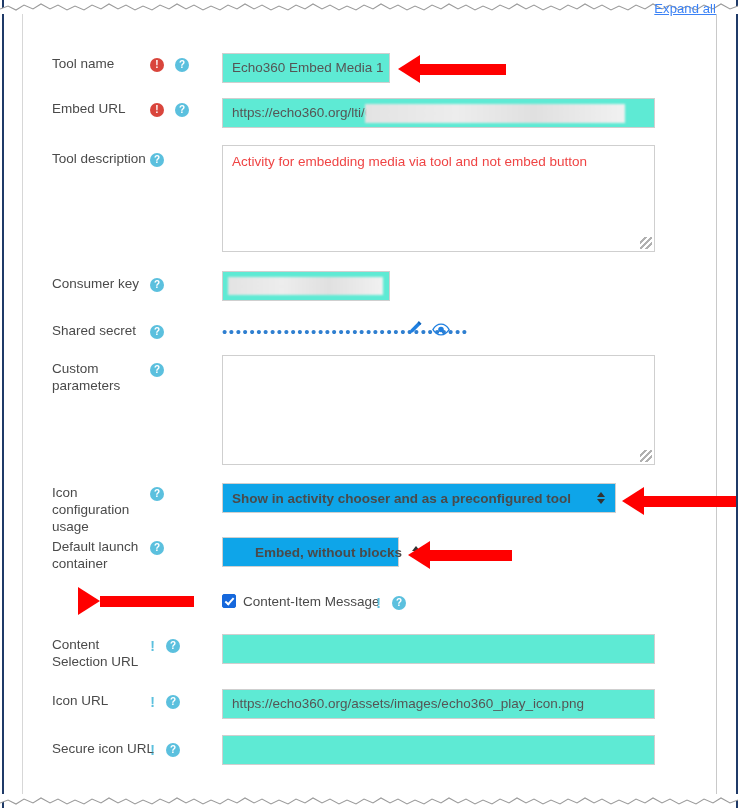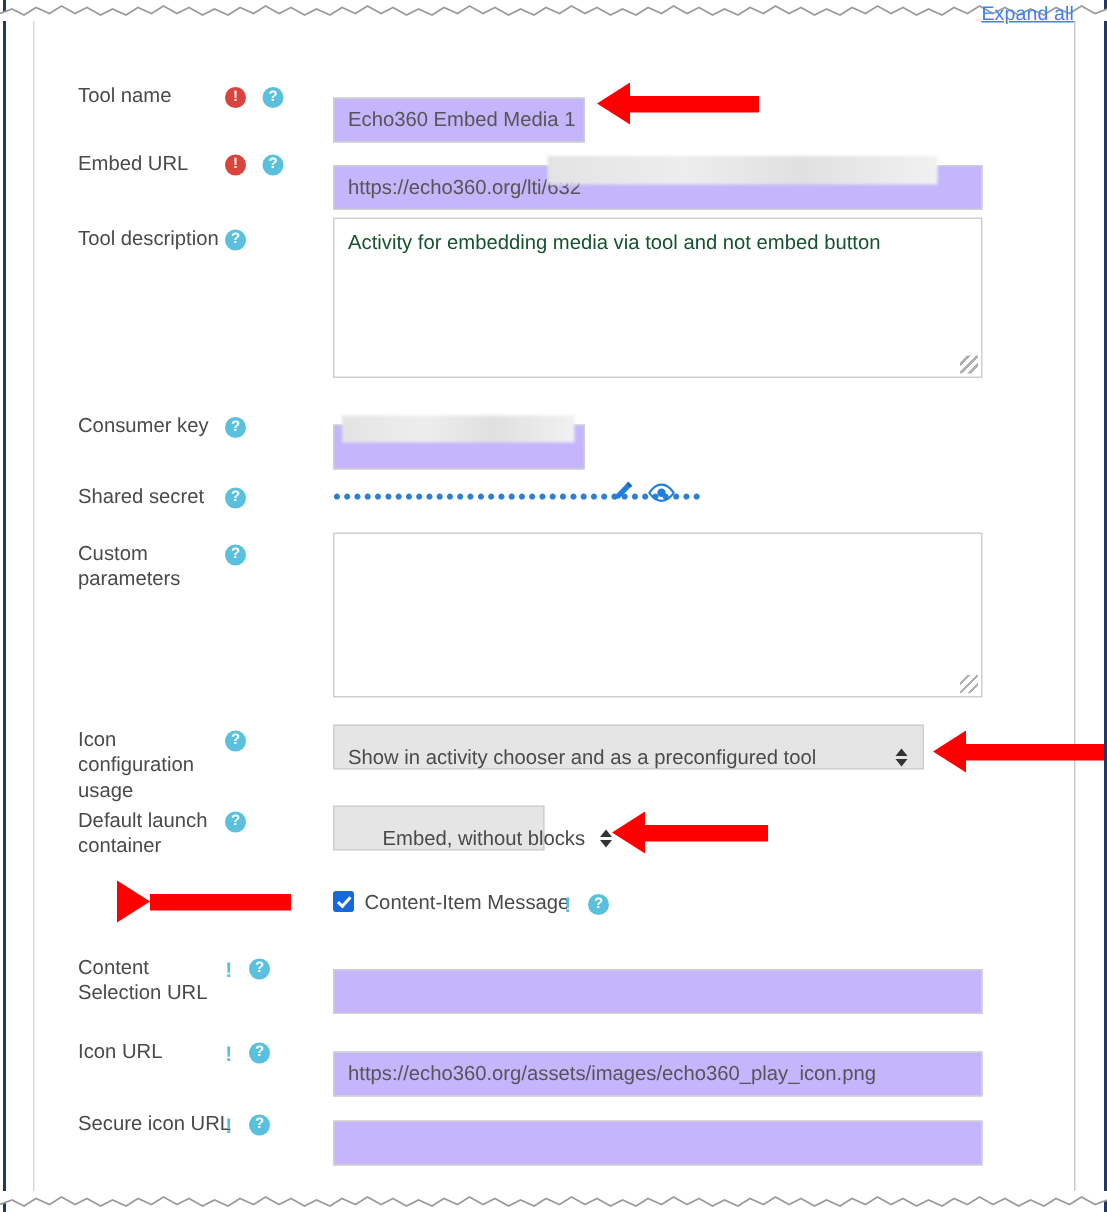--- a/index.html
+++ b/index.html
@@ -134,38 +134,37 @@
     display: inline-block;
     width: 5px;
     text-align: center;
   }
 
   
   .field {
     position: absolute;
     box-sizing: border-box;
     border: 1px solid #cfcfcf;
-    background: #c4b5fd;
+    background: #5eead4;
     font-size: 13.5px;
     color: #555555;
     padding: 0 9px;
     line-height: 28px;
     height: 30px;
     white-space: nowrap;
     overflow: hidden;
     font-family: "Liberation Sans", sans-serif;
-    margin-top: 12px;
   }
   .textarea {
     position: absolute;
     box-sizing: border-box;
     border: 1px solid #cfcfcf;
     background: #ffffff;
     font-size: 13.5px;
-    color: #14532d;
+    color: #ef4444;
     padding: 7px 9px;
     line-height: 18px;
     font-family: "Liberation Sans", sans-serif;
     overflow: hidden;
   }
   .grip {
     position: absolute;
     right: 2px; bottom: 2px;
     width: 12px; height: 12px;
     background:
@@ -178,28 +177,29 @@
     position: absolute;
     background: linear-gradient(90deg,#e3e3e3,#ededed 35%,#e0e0e0 65%,#f1f1f1);
     filter: blur(1.2px);
   }
 
   
   .select {
     position: absolute;
     box-sizing: border-box;
     border: 1px solid #cfcfcf;
-    background: #e5e5e5;
+    background: #0ea5e9;
     height: 30px;
     font-size: 13.5px;
     color: #4a4a4a;
     display: flex;
-    align-items: flex-end;
+    align-items: center;
     padding: 0 9px;
     font-family: "Liberation Sans", sans-serif;
+    font-weight: bold;
   }
   .select .sel-text { flex: 0 0 auto; }
   .select .spacer { flex: 1 1 auto; min-width: 10px; }
   .chev {
     position: relative;
     width: 9px; height: 14px;
     flex: 0 0 auto;
   }
   .chev::before, .chev::after {
     content: "";
@@ -400,21 +400,21 @@
         <span class="spacer"></span>
         <span class="chev"></span>
       </div>
     </div>
 
     <div class="row" style="top:538px;">
       <div class="label">Default launch container</div>
       <div class="markers" style="top:1px;">
         <span class="ico ico-help">?</span>
       </div>
-      <div class="select" style="left:222px; top:-1px; width:141px;padding-left:32px;">
+      <div class="select" style="left:222px; top:-1px; width:177px;padding-left:32px;">
         <span class="sel-text">Embed, without blocks</span>
         <span class="spacer"></span>
         <span class="chev"></span>
       </div>
     </div>
 
     <div class="row" style="top:594px;">
       <div class="checkbox" style="left:222px; top:0px;"></div>
       <div class="cb-label" style="left:243px; top:0px;">Content-Item Message</div>
       <div class="markers" style="left:376px; top:0px;">

